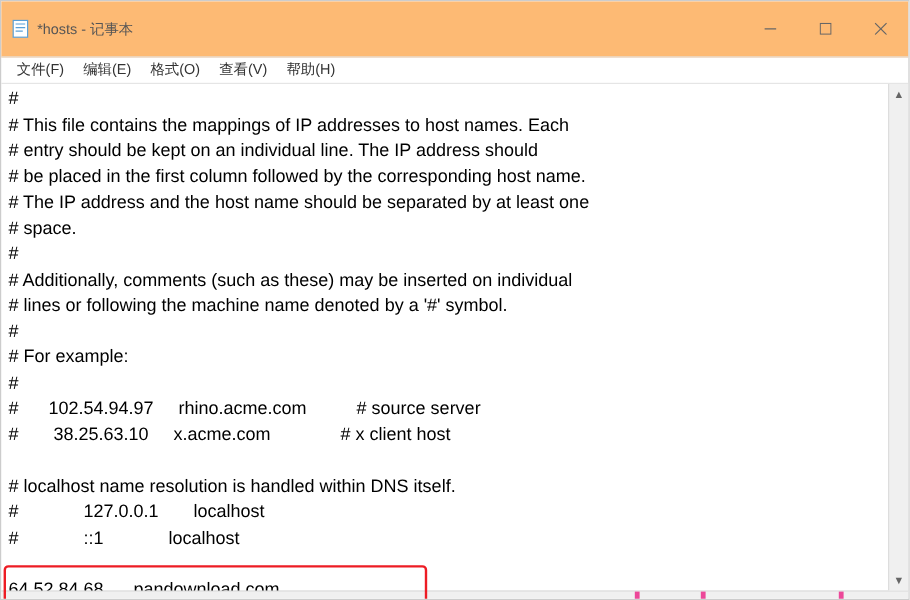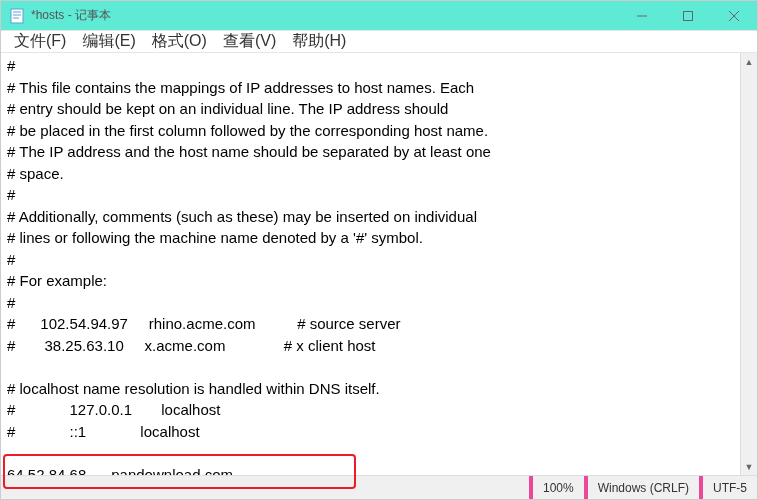--- a/index.html
+++ b/index.html
@@ -6,24 +6,24 @@
     body {
       font-family: "Segoe UI", "Microsoft YaHei", sans-serif;
       background: #fff;
       width: 758px;
       height: 500px;
       overflow: hidden;
       position: relative;
       border: 1px solid #ccc;
     }
     .titlebar {
-      height: 30px;
+      height: 47px;
       display: flex;
       align-items: center;
-      background: #5eead4;
+      background: #fdba74;
       border-bottom: 1px solid #e5e5e5;
     }
     .titlebar-icon {
       width: 16px;
       height: 16px;
       margin: 0 6px 0 8px;
       display: inline-block;
     }
     .titlebar-title {
       font-size: 12px;
@@ -41,21 +41,21 @@
       align-items: center;
       justify-content: center;
       color: #555;
     }
     .win-btn svg { stroke: #666; stroke-width: 1; fill: none; }
     .menubar {
       height: 22px;
       display: flex;
       align-items: center;
       padding-left: 5px;
-      font-size: 16px;
+      font-size: 12px;
       color: #333;
       border-bottom: 1px solid #e5e5e5;
     }
     .menu-item {
       padding: 0 8px;
       cursor: default;
     }
     .editor-wrap {
       position: relative;
       height: calc(100% - 30px - 22px - 24px);

